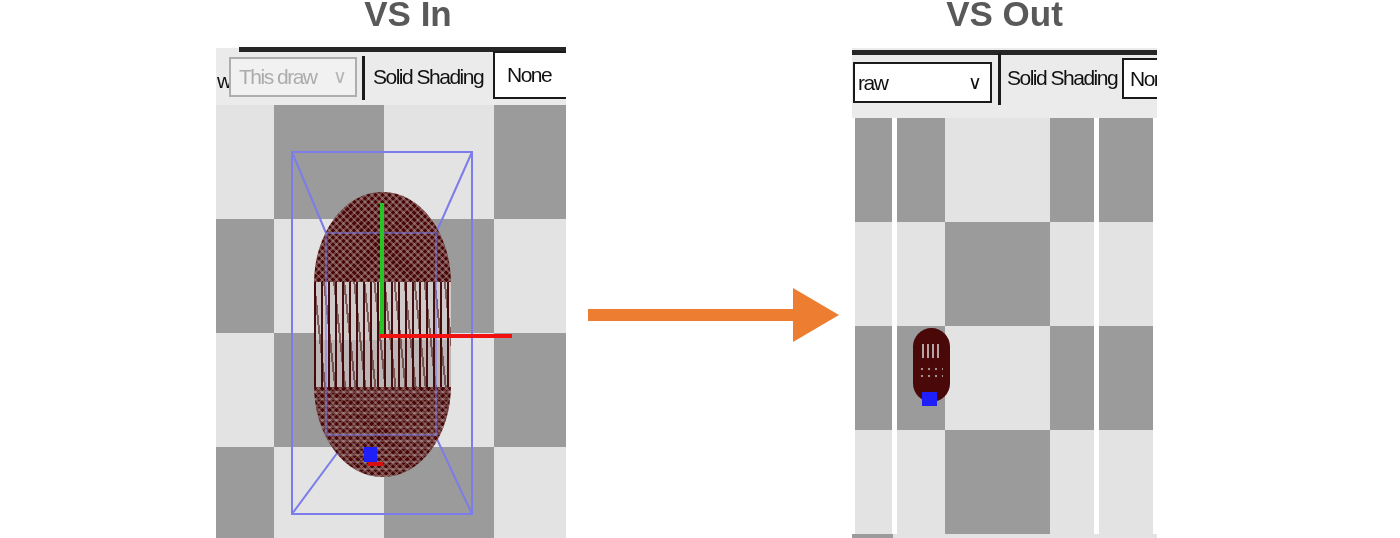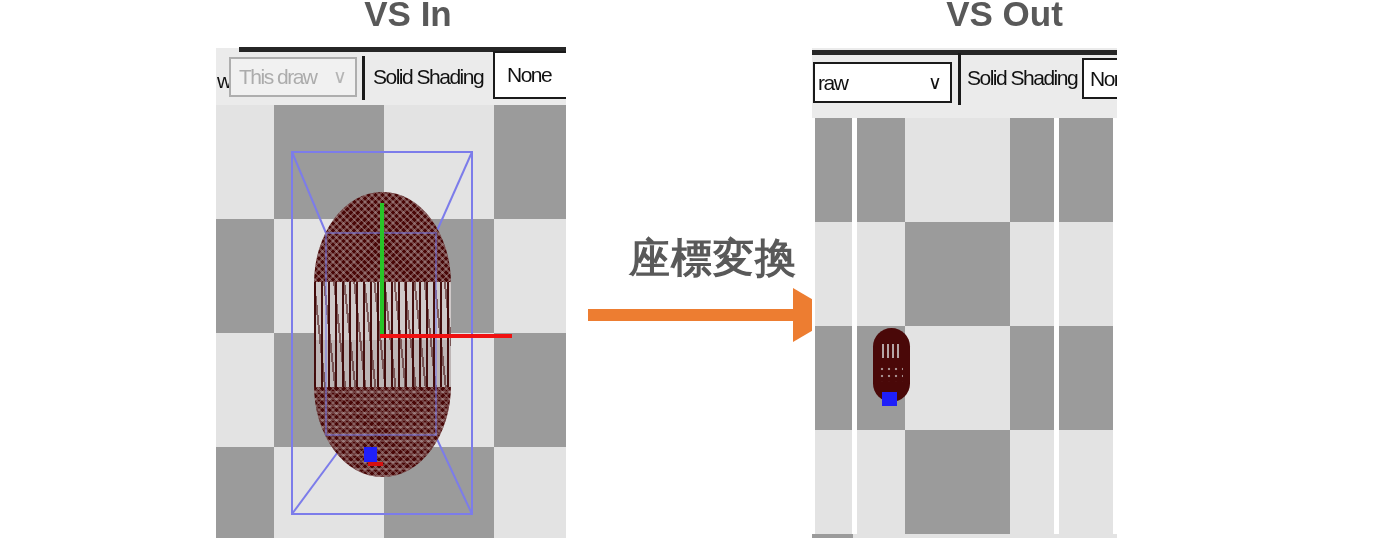--- a/index.html
+++ b/index.html
@@ -13,21 +13,21 @@
   #title-right{left:852px;width:305px;}
   #arrow-label{position:absolute;left:588px;top:234px;width:250px;text-align:center;
                font-weight:700;font-size:41px;line-height:48px;color:#595959;letter-spacing:1px;}
   #arrow-bar{position:absolute;left:588px;top:309px;width:206px;height:12px;background:#ED7D31;}
   #arrow-head{position:absolute;left:793px;top:288px;width:0;height:0;
               border-left:46px solid #ED7D31;border-top:27px solid transparent;border-bottom:27px solid transparent;}
 
   
   .panel{position:absolute;top:45px;height:493px;background:#EBEBEB;overflow:hidden;}
   #left-panel{left:216px;width:350px;}
-  #right-panel{left:812px;width:305px;}
+  #right-panel{left:852px;width:305px;}
   .top-white{position:absolute;left:0;top:0;width:100%;height:3px;background:#fff;}
   .top-border{position:absolute;height:5px;background:#262626;}
   #left-panel .top-border{left:23px;right:0;top:2px;}
   #right-panel .top-border{left:0;right:0;top:5px;}
 
   
   .tb-text{position:absolute;font-size:21px;letter-spacing:-1.5px;color:#111;white-space:nowrap;}
   .cbo{position:absolute;box-sizing:border-box;border:2px solid #1A1A1A;background:#ffffff;color:#111;
        font-size:21px;letter-spacing:-1.5px;white-space:nowrap;overflow:hidden;}
   .cbo .val{position:absolute;left:8px;top:50%;transform:translateY(-50%);}
@@ -94,21 +94,20 @@
   #vtx-marker-r{position:absolute;left:70px;top:274px;width:15px;height:14px;background:#1F1FFA;}
 </style>
 </head>
 <body>
 
 <div class="stage">
 
   <div class="panel-title" id="title-left">VS In</div>
   <div class="panel-title" id="title-right">VS Out</div>
 
-  <div id="arrow-label">座標変換</div>
   <div id="arrow-bar"></div>
   <div id="arrow-head"></div>
 
   <div class="panel" id="left-panel">
     <div class="top-white"></div>
     <div class="top-border"></div>
 
     <span class="tb-text" id="lw">w</span>
     <div class="cbo disabled" id="l-draw">
       <span class="val">This draw</span>

